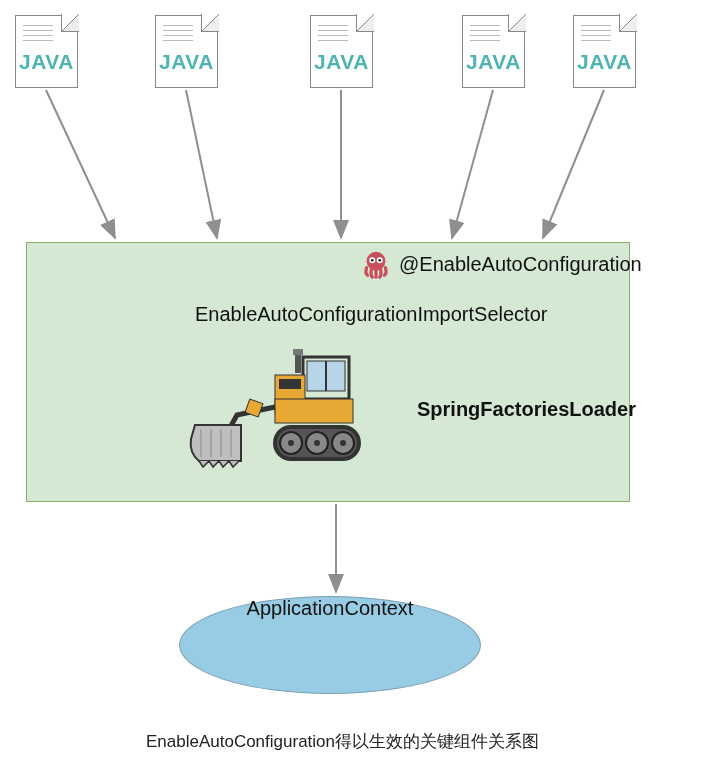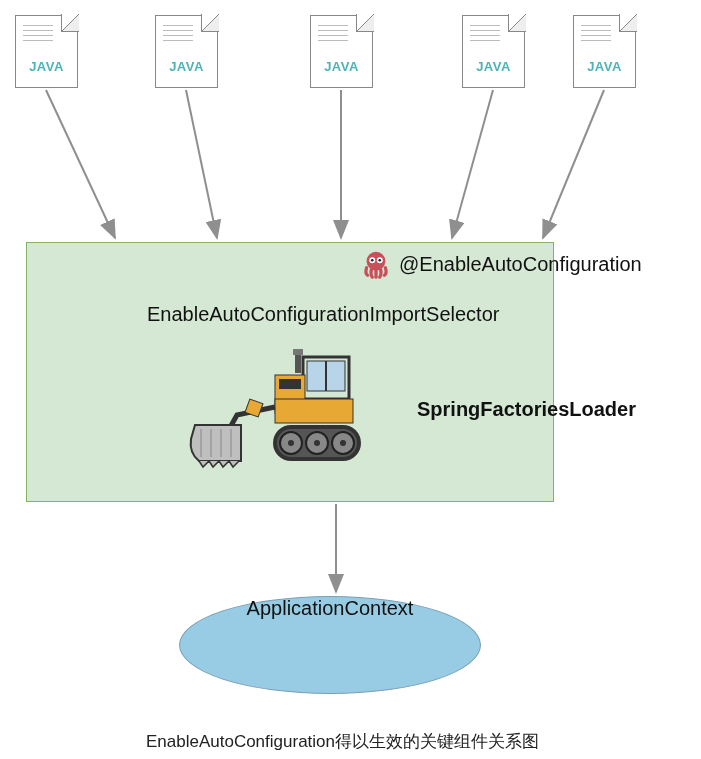--- a/index.html
+++ b/index.html
@@ -58,30 +58,30 @@
       height: 1px;
       background: #bbb;
       margin-bottom: 4px;
     }
     .java-file .label {
       position: absolute;
       bottom: 14px;
       left: 0;
       right: 0;
       text-align: center;
-      font-size: 13px;
+      font-size: 21px;
       font-weight: bold;
       color: #4eb3b3;
       letter-spacing: 0.5px;
     }
     .main-box {
       position: absolute;
       left: 26px;
       top: 242px;
-      width: 528px;
+      width: 604px;
       height: 260px;
       background: #d5e8d4;
       border: 1px solid #82b366;
     }
     .octopus {
       position: absolute;
       width: 30px;
       height: 30px;
       text-align: center;
       font-size: 26px;
@@ -89,20 +89,21 @@
     }
     .annotation {
       position: absolute;
       font-size: 20px;
       color: #111;
     }
     .selector-text {
       position: absolute;
       font-size: 20px;
       color: #111;
+      margin-left: 48px;
     }
     .factories-text {
       position: absolute;
       font-size: 20px;
       color: #111;
     }
     .bulldozer {
       position: absolute;
       width: 200px;
       height: 130px;

